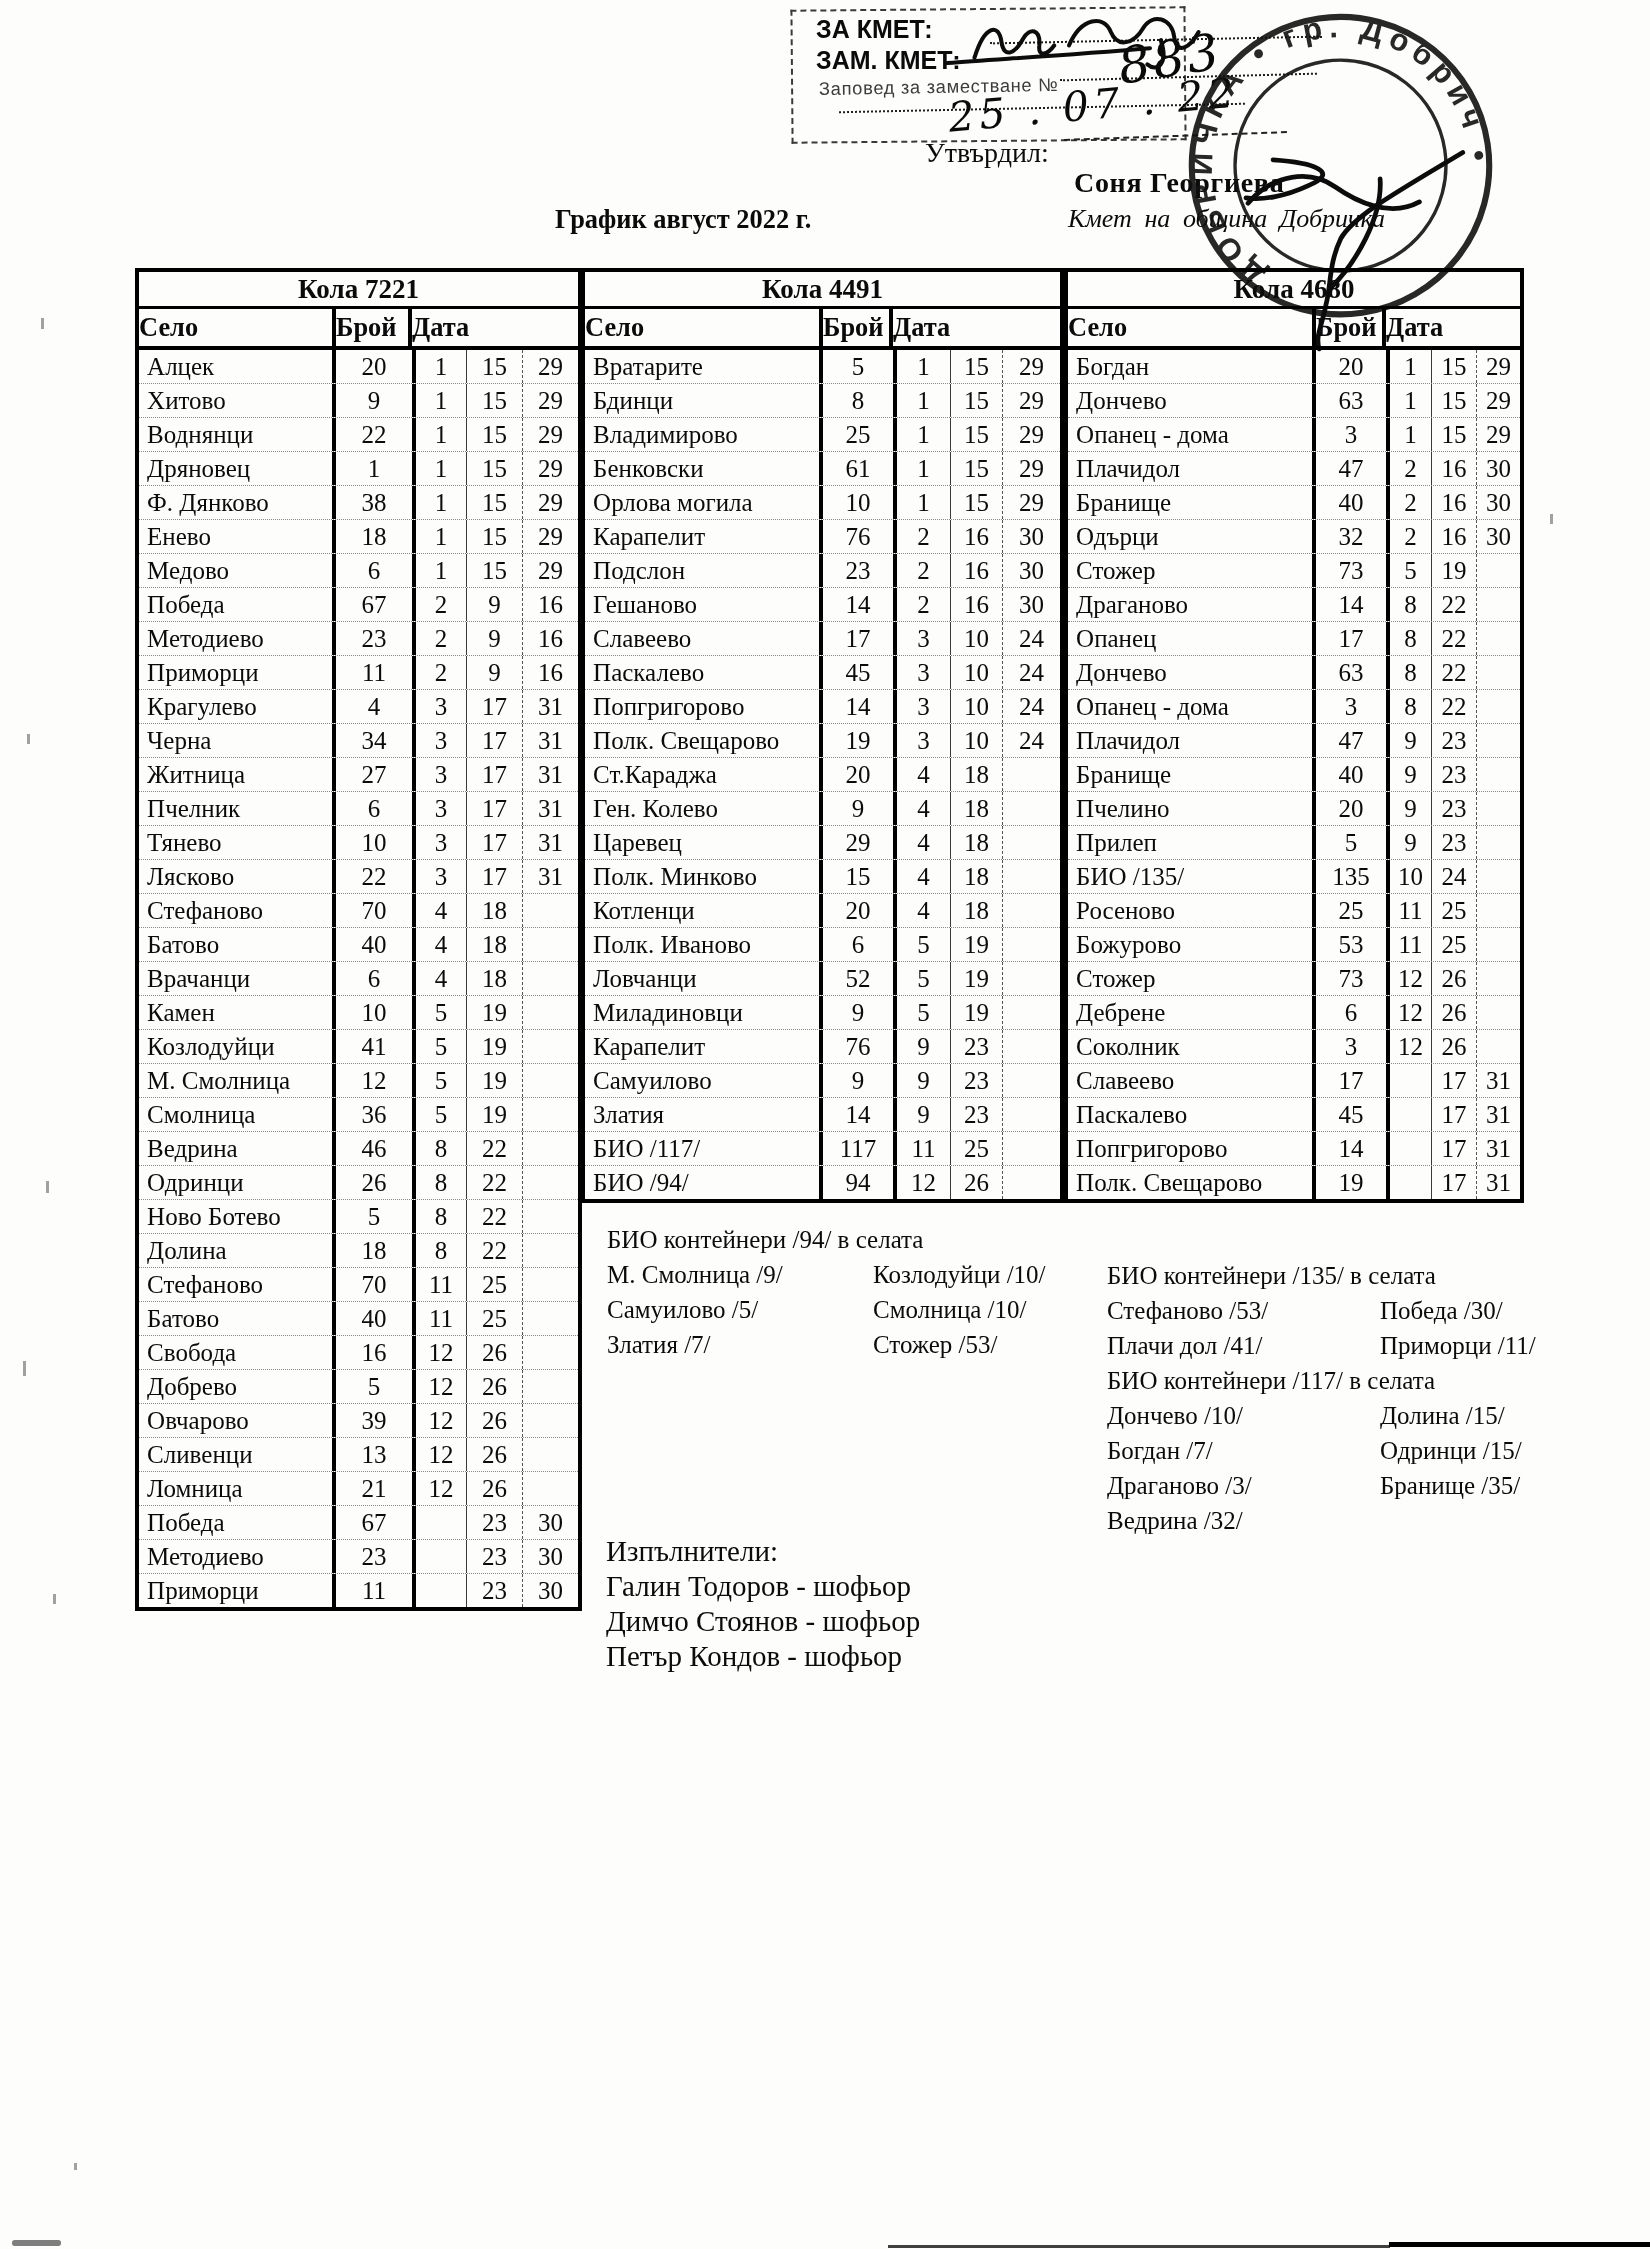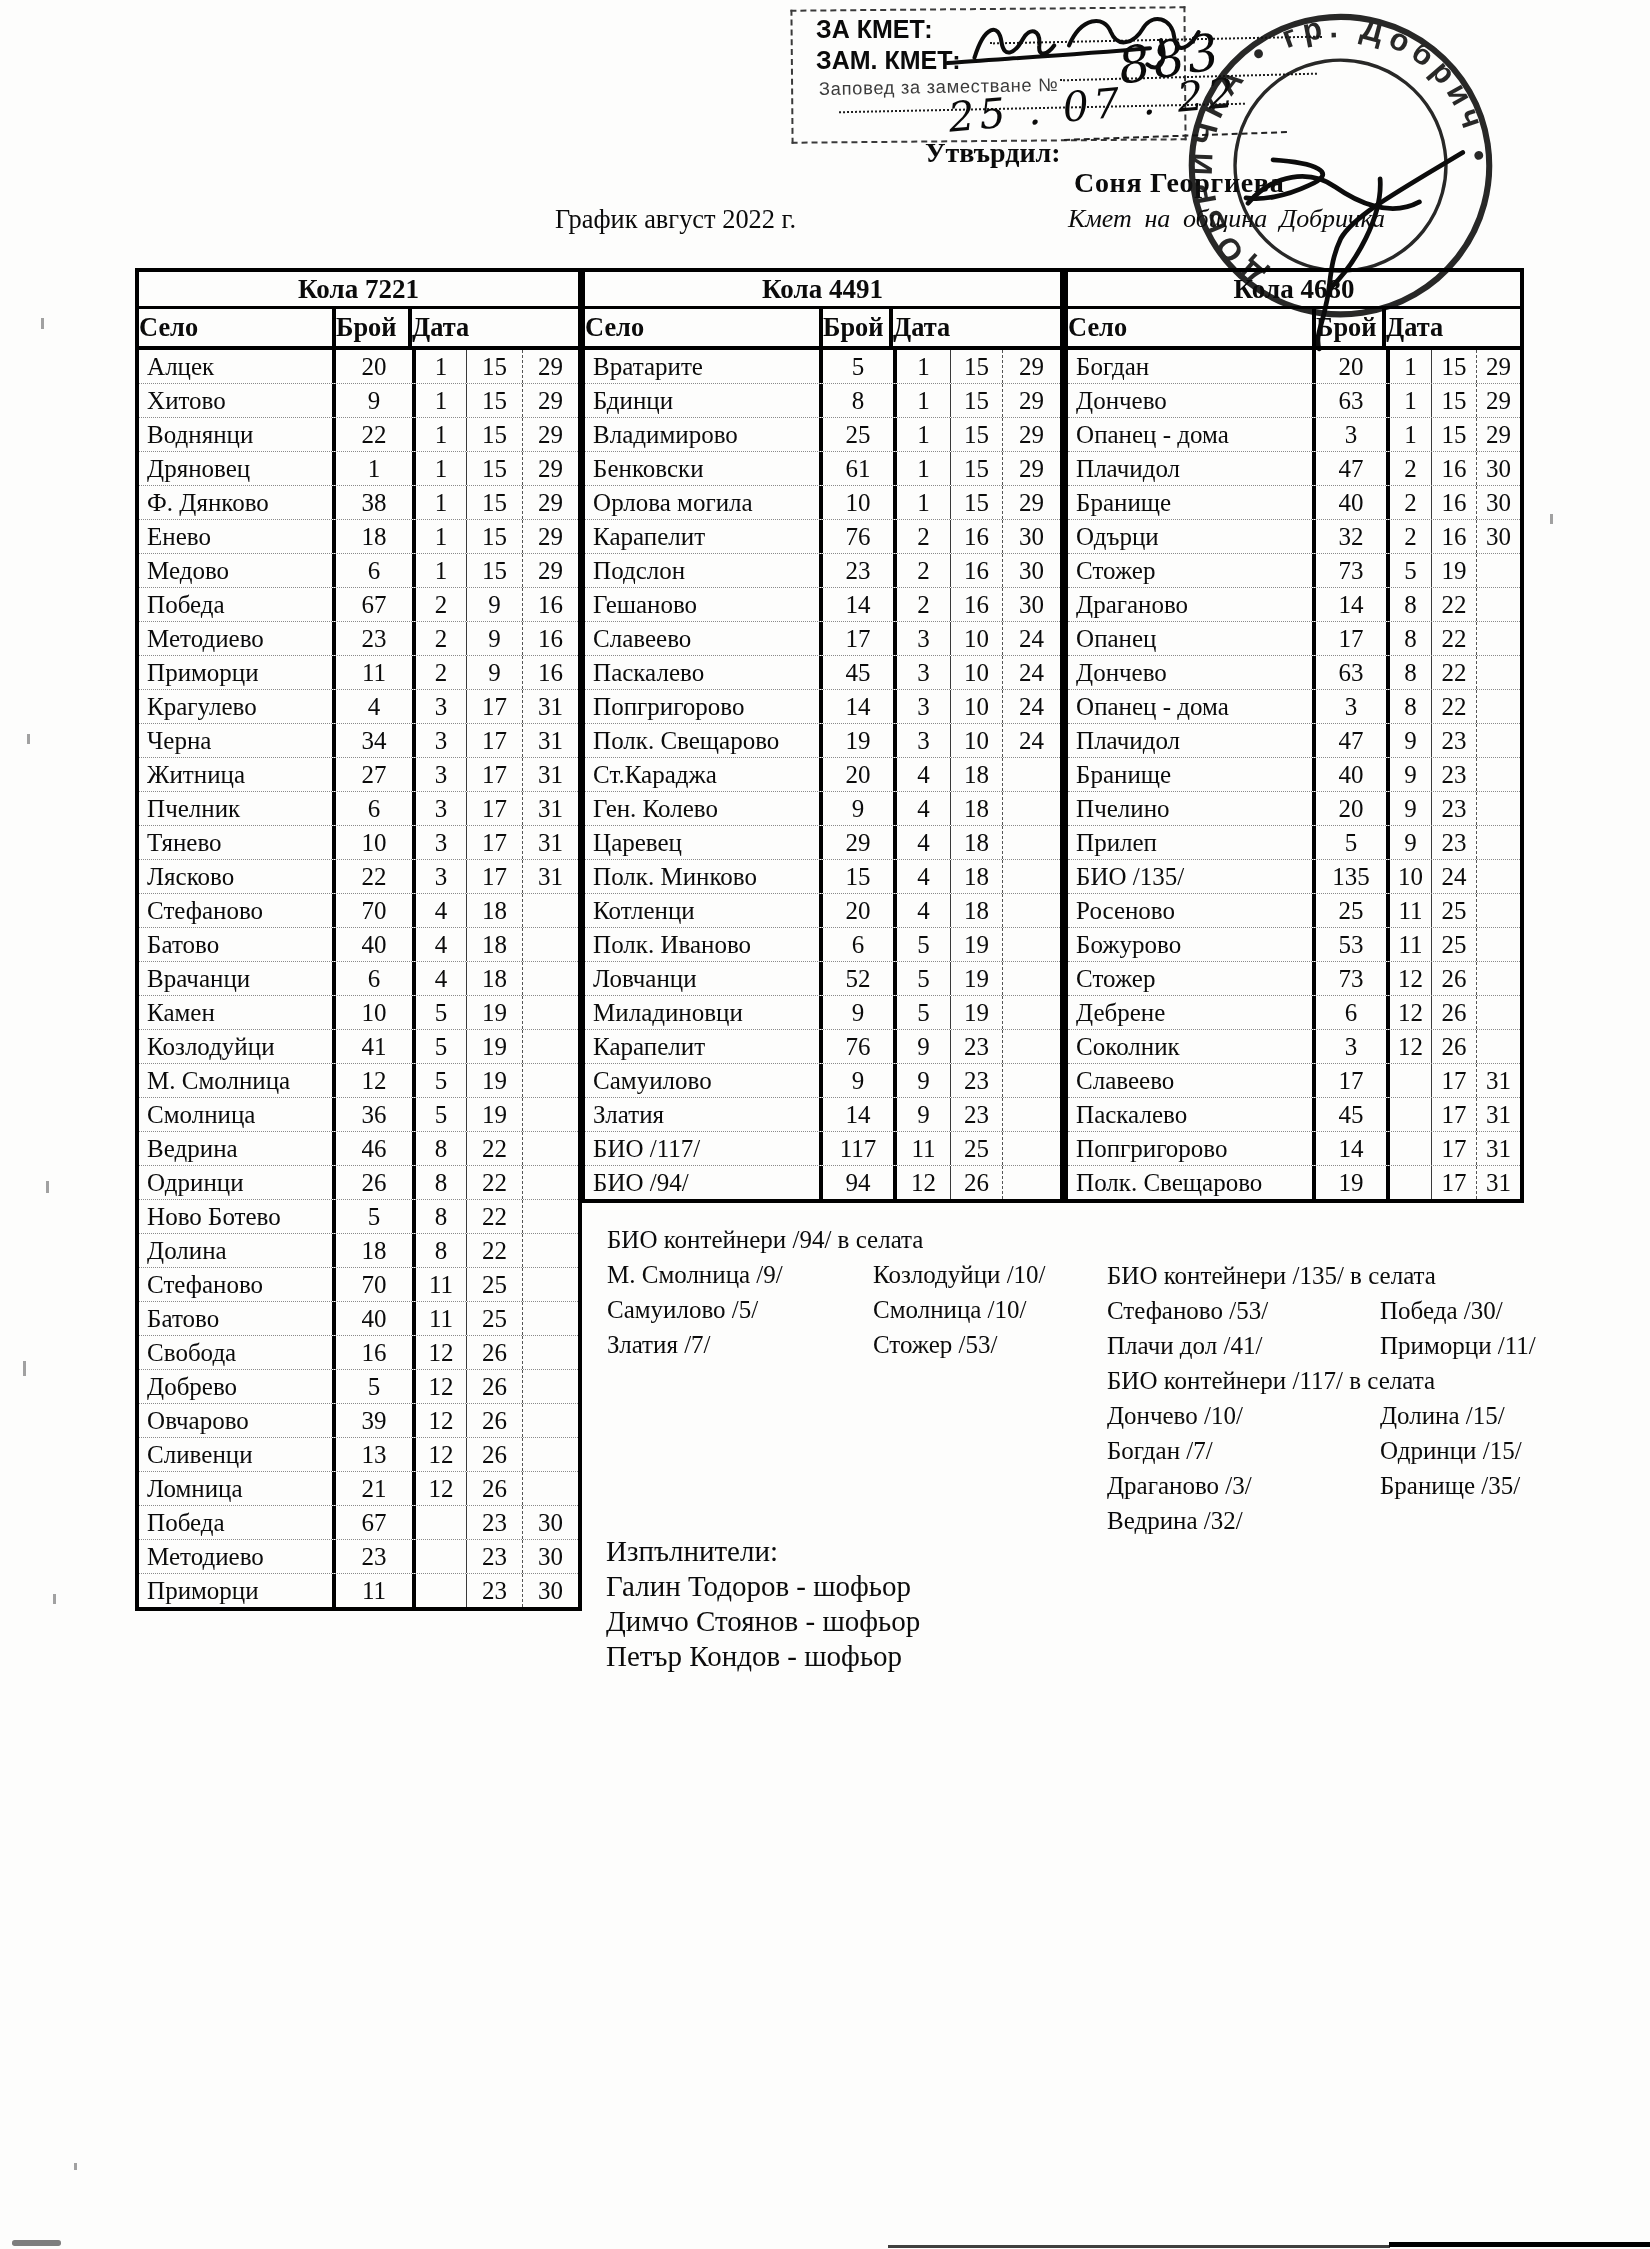--- a/index.html
+++ b/index.html
@@ -15,24 +15,24 @@
   .ab-l3{position:absolute;left:819px;top:76px;font-family:"Liberation Sans",sans-serif;
          font-size:18.3px;color:#3c3c3c;letter-spacing:0.7px;transform:rotate(-1deg);}
   .dotline{position:absolute;border-bottom:2.7px dotted #1c1c1c;}
   .dot1{left:990px;top:39px;width:332px;transform:rotate(-1.2deg);}
   .dot2{left:1060px;top:76px;width:257px;transform:rotate(-1.5deg);}
   .dot3{left:839px;top:107px;width:406px;transform:rotate(-1.2deg);}
   .dash4{left:1064px;top:135px;width:223px;border-bottom:2px dashed #222;transform:rotate(-2deg);}
   .hand{font-style:italic;font-family:"DejaVu Serif",serif;color:#0a0a0a;}
   .hand-num{position:absolute;left:1118px;top:30px;font-size:50px;transform:rotate(-9deg);letter-spacing:2.7px;}
   .hand-date{position:absolute;left:948px;top:81px;font-size:41px;transform:rotate(-5deg);letter-spacing:4.7px;}
-  .approve-label{position:absolute;left:925px;top:137px;font-size:28px;font-weight:bold;}
+  .approve-label{position:absolute;left:925px;top:137px;font-size:28px;font-weight:normal;}
   .approver-name{position:absolute;left:1074px;top:167px;font-size:28px;font-weight:bold;letter-spacing:0.7px;}
   .approver-title{position:absolute;left:1068px;top:204px;font-size:26px;font-style:italic;word-spacing:6.1px;}
-  .doc-title{position:absolute;left:555px;top:204px;font-size:26.4px;font-weight:normal;}
+  .doc-title{position:absolute;left:555px;top:204px;font-size:26.4px;font-weight:bold;}
   .svg-abs{position:absolute;}
   
   .t{position:absolute;top:268px;border:4.7px solid #000;background:transparent;box-sizing:border-box;}
   .t1{left:135px;width:447px;}
   .t2{left:581px;width:483px;}
   .t3{left:1064px;width:460px;}
   .t1{--wn:193px;--wc:80px;--w1:54px;--w2:56px;}
   .t2{--wn:234px;--wc:74px;--w1:57px;--w2:52px;}
   .t3{--wn:244px;--wc:74px;--w1:45px;--w2:45px;}
   .t-title{height:34px;line-height:34px;text-align:center;font-size:27px;font-weight:bold;

